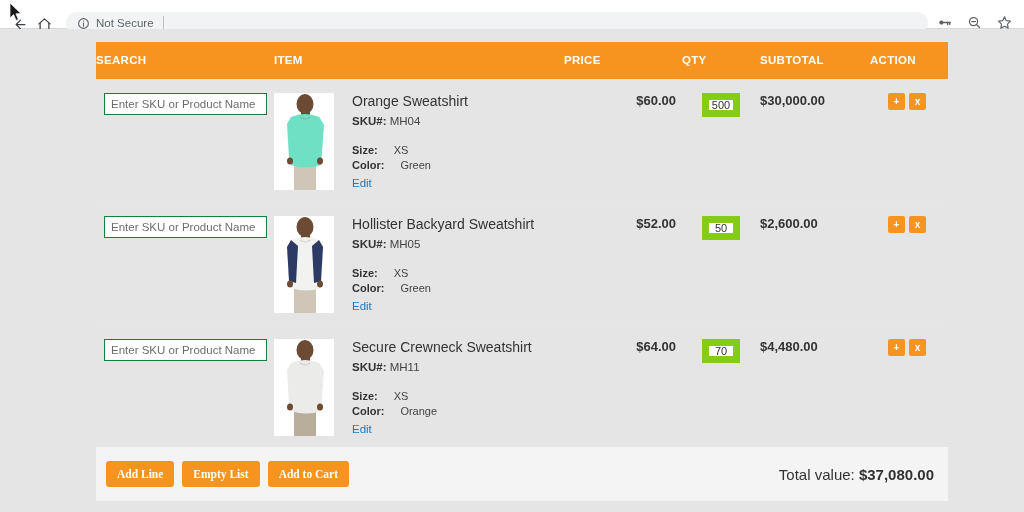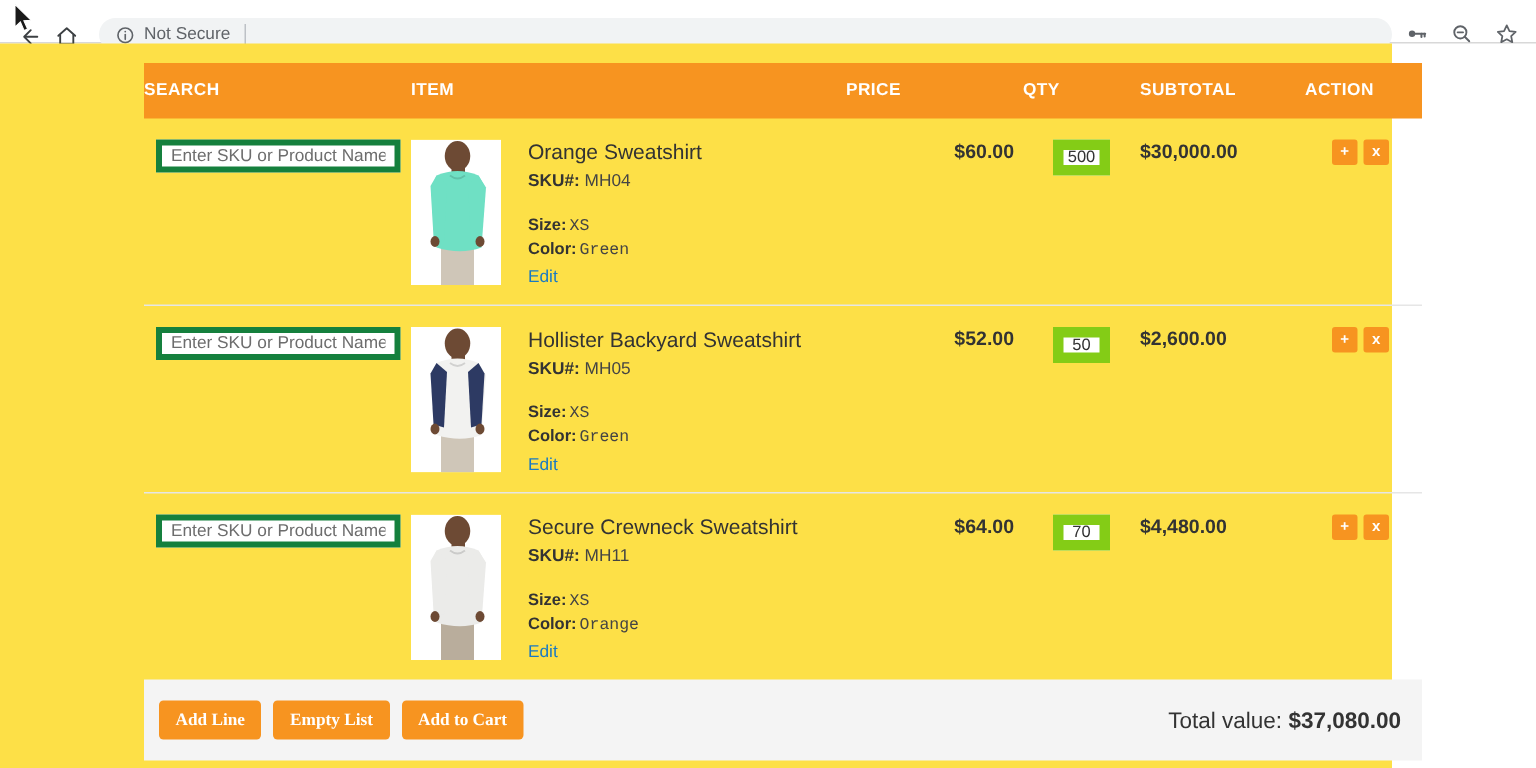--- a/index.html
+++ b/index.html
@@ -72,23 +72,23 @@
     position: absolute;
     left: 10px; top: 3px;
     width: 13px; height: 19px;
     pointer-events: none;
     z-index: 20;
   }
 
   
   .page {
     position: relative;
-    width: 928px;
+    width: 1024px;
     height: 483px;
-    background: #fde047;
+    background: #e5e5e5;
   }
   .container {
     position: absolute;
     left: 96px;
     top: 13px;
     width: 852px;
   }
 
   
   .qo-table { width: 100%; border-collapse: collapse; table-layout: fixed; }
@@ -115,21 +115,21 @@
     padding-top: 14px;
     padding-bottom: 10px;
     border-bottom: 1px solid #e6e6e6;
   }
   .qo-table tbody tr:last-child td { border-bottom: none; }
 
   
   .sku-input {
     width: 163px;
     height: 22px;
-    border: 4px solid #15803d;
+    border: 1px solid #15803d;
     background: #fff;
     font-size: 11.5px;
     color: #333;
     padding: 0 6px;
     font-family: "Liberation Sans", sans-serif;
     border-radius: 0;
     outline: none;
   }
   .sku-input::placeholder { color: #6d6d6d; opacity: 1; }
   td.cell-search { padding-left: 8px; padding-top: 16px; }
@@ -150,21 +150,21 @@
     color: #333333;
     line-height: 17px;
     margin-bottom: 4px;
     white-space: nowrap;
   }
   .sku-line { font-size: 11.5px; color: #444; line-height: 15px; }
   .sku-line b { font-weight: bold; color: #333; }
   .opt-block { margin-top: 14px; }
   .opt-row { font-size: 11px; color: #444; line-height: 15px; }
   .opt-row b { font-weight: bold; color: #333; }
-  .opt-row .ov { margin-left: 2px; font-family: Liberation Mono, monospace; }
+  .opt-row .ov { margin-left: 16px; }
   .edit-link {
     font-size: 11.5px;
     color: #1979c3;
     text-decoration: none;
     display: inline-block;
     margin-top: 2px;
     cursor: pointer;
   }
 
   

